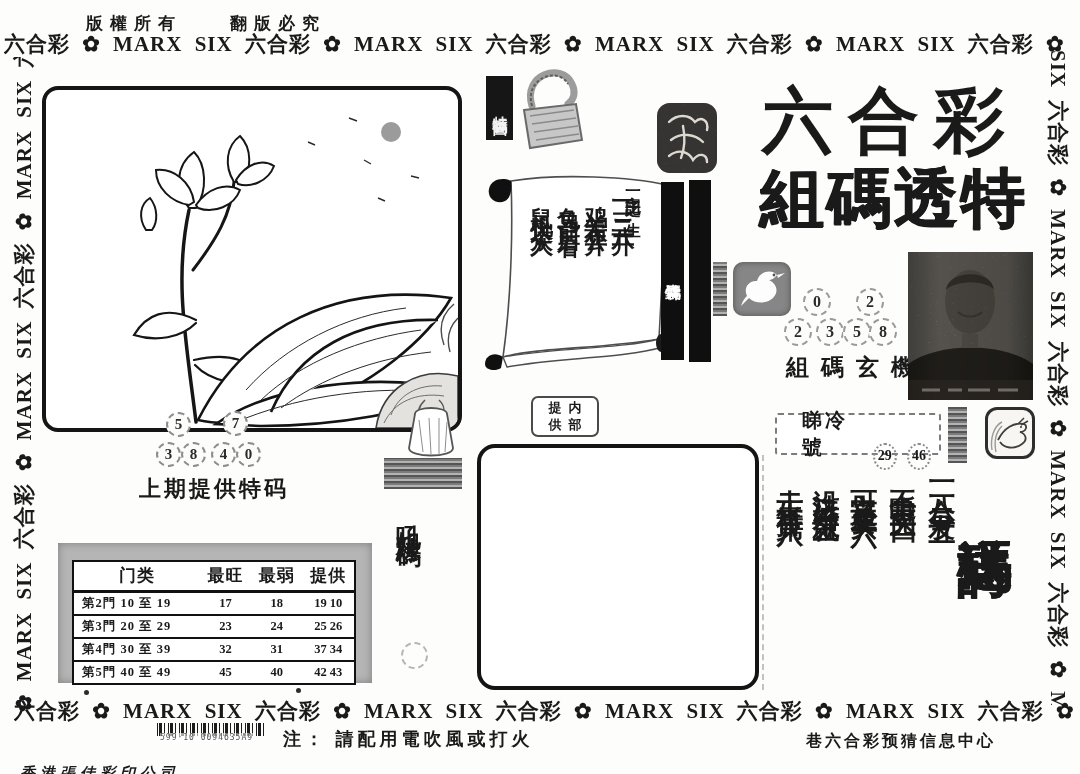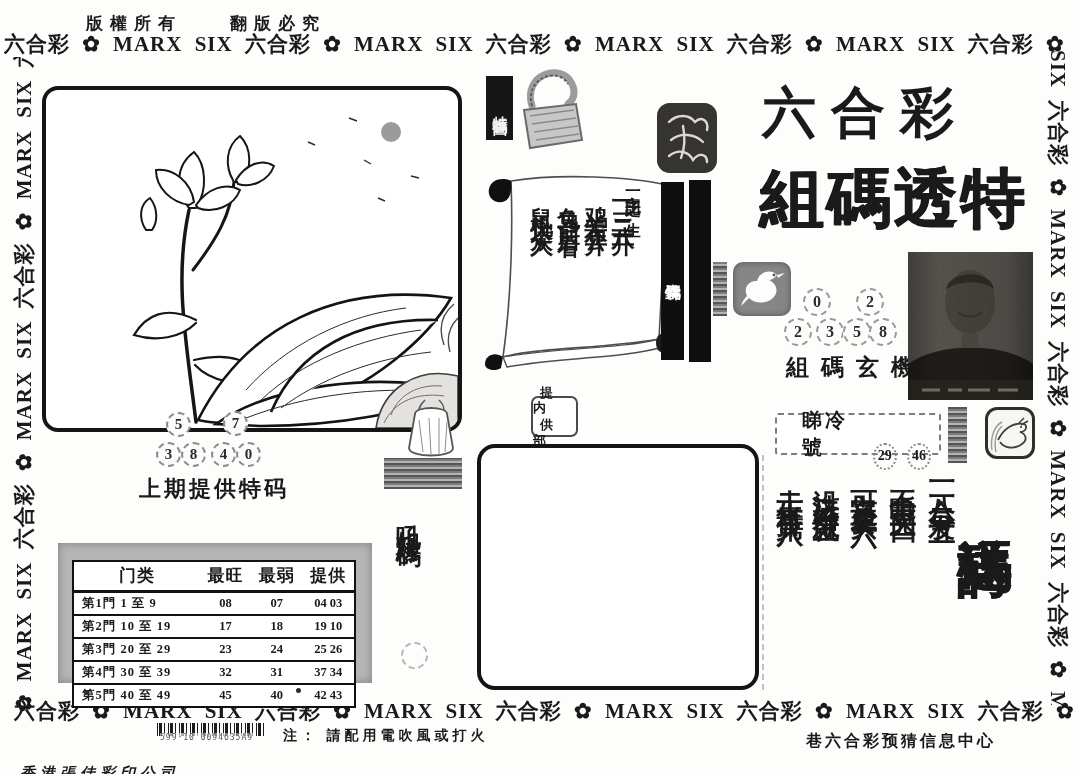--- a/index.html
+++ b/index.html
@@ -48,30 +48,30 @@
   .scroll-text { position:absolute; left:48px; top:17px; display:flex; gap:3px; }
   .scroll-col { writing-mode:vertical-rl; text-orientation:upright; font-size:23px; font-weight:900; letter-spacing:7px; line-height:1.05; }
   .scroll-intro { position:absolute; left:141px; top:11px; writing-mode:vertical-rl; text-orientation:upright;
     font-size:15.5px; font-weight:bold; letter-spacing:2px; }
   .bar-label { left:661px; top:182px; width:23px; height:178px; background:#0f0f0f; color:#fff;
     display:flex; flex-direction:column; align-items:center; justify-content:space-evenly; font-size:16px; font-weight:bold; }
   .bar-solid { left:689px; top:180px; width:22px; height:182px; background:#0f0f0f; }
   .tex-strip { background:#9a9a9a;
     background-image:repeating-linear-gradient(0deg, rgba(0,0,0,.45) 0 2px, rgba(255,255,255,.25) 2px 4px, rgba(0,0,0,.2) 4px 6px);
   }
-  .supply-box { left:531px; top:396px; width:47px; height:41px; border:2px solid #4a4a4a; border-radius:7px;
+  .supply-box { left:531px; top:396px; width:68px; height:41px; border:2px solid #4a4a4a; border-radius:7px;
     display:flex; flex-direction:column; align-items:center; justify-content:center; gap:1px; background:#fff; }
   .supply-box div { font-size:13px; font-weight:bold; letter-spacing:7px; text-indent:7px; line-height:1.2; }
   .big-box { left:477px; top:444px; width:282px; height:246px; border:4px solid #141414; border-radius:18px; background:#fff; }
   .sisters { left:396px; top:505px; font-size:25px; font-weight:900; letter-spacing:6px; line-height:1; }
   .sister-circle { left:401px; top:642px; width:27px; height:27px; border-radius:50%; border:2px dashed #b5b5b5; }
   .stamp-label { left:384px; top:458px; width:78px; height:31px; }
 
   
-  .title1 { left:762px; top:86px; font-size:54px; font-weight:bold; letter-spacing:15px; line-height:1; }
+  .title1 { left:762px; top:86px; font-size:71px; font-weight:bold; letter-spacing:15px; line-height:1; }
   .heavy { text-shadow:0.7px 0 currentColor, -0.7px 0 currentColor, 0 0.7px currentColor; }
   .title2 { left:760px; top:164px; font-size:64px; font-weight:900; letter-spacing:3px; line-height:1.1; }
   .dove-tile { left:733px; top:262px; width:58px; height:54px; background:#868686; border-radius:10px; overflow:hidden;
     box-shadow:inset 0 0 6px rgba(0,0,0,.4); }
   .code-label { left:786px; top:352px; font-size:23px; font-weight:bold; letter-spacing:12px; }
   .portrait { left:908px; top:252px; width:125px; height:148px; overflow:hidden; }
   .cold-box { left:775px; top:413px; width:166px; height:42px; border:2px dashed #7c7c7c; border-radius:3px;
     display:flex; align-items:center; justify-content:flex-start; gap:10px; padding:0 8px; background:#fff; }
   .cold-label { font-size:20px; font-weight:900; letter-spacing:3px;margin-left:17px; }
   .cold-num { display:flex; align-items:center; justify-content:center; width:27px; height:27px;
@@ -80,21 +80,21 @@
   .poem-title { left:958px; top:496px; font-size:54px; font-weight:900; line-height:.98; letter-spacing:2px; }
   .poem-col { position:absolute; writing-mode:vertical-rl; text-orientation:upright;
     font-size:27px; font-weight:700; letter-spacing:5px; line-height:1; top:468px; }
   .poem-divider { left:762px; top:455px; width:0; height:235px; border-left:2px dashed #c2c2c2; }
 
   
   .printer { left:20px; top:764px; font-size:15px; font-style:italic; font-weight:bold; letter-spacing:5px; }
   .barcode { left:157px; top:723px; width:110px; height:13px;
     background:repeating-linear-gradient(90deg,#1c1c1c 0 1px,transparent 1px 2px,#1c1c1c 2px 5px,transparent 5px 7px,#1c1c1c 7px 8px,transparent 8px 11px); }
   .barcode-num { left:160px; top:733px; font-size:8px; color:#555; font-family:"DejaVu Sans Mono", monospace; letter-spacing:1px; background:rgba(255,255,255,.6); }
-  .note { left:283px; top:727px; font-size:14px; font-weight:bold; letter-spacing:4px; }
+  .note { left:283px; top:727px; font-size:18px; font-weight:bold; letter-spacing:4px; }
   .info-center { left:806px; top:731px; font-size:16px; font-weight:bold; letter-spacing:3px; }
   .dot { width:5px; height:5px; border-radius:50%; background:#2c2c2c; }
 </style>
 </head>
 <body>
 
 <div class="page">
 
   <svg width="0" height="0" style="position:absolute">
     <defs>
@@ -169,26 +169,20 @@
     <table class="stat-table">
       <thead>
         <tr>
           <th>门类</th>
           <th>最旺</th>
           <th>最弱</th>
           <th>提供</th>
         </tr>
       </thead>
       <tbody>
-        <tr>
-          <td class="gate">第1門 1 至 9</td>
-          <td>08</td>
-          <td>07</td>
-          <td>04 03</td>
-        </tr>
         <tr>
           <td class="gate">第2門 10 至 19</td>
           <td>17</td>
           <td>18</td>
           <td>19 10</td>
         </tr>
         <tr>
           <td class="gate">第3門 20 至 29</td>
           <td>23</td>
           <td>24</td>

